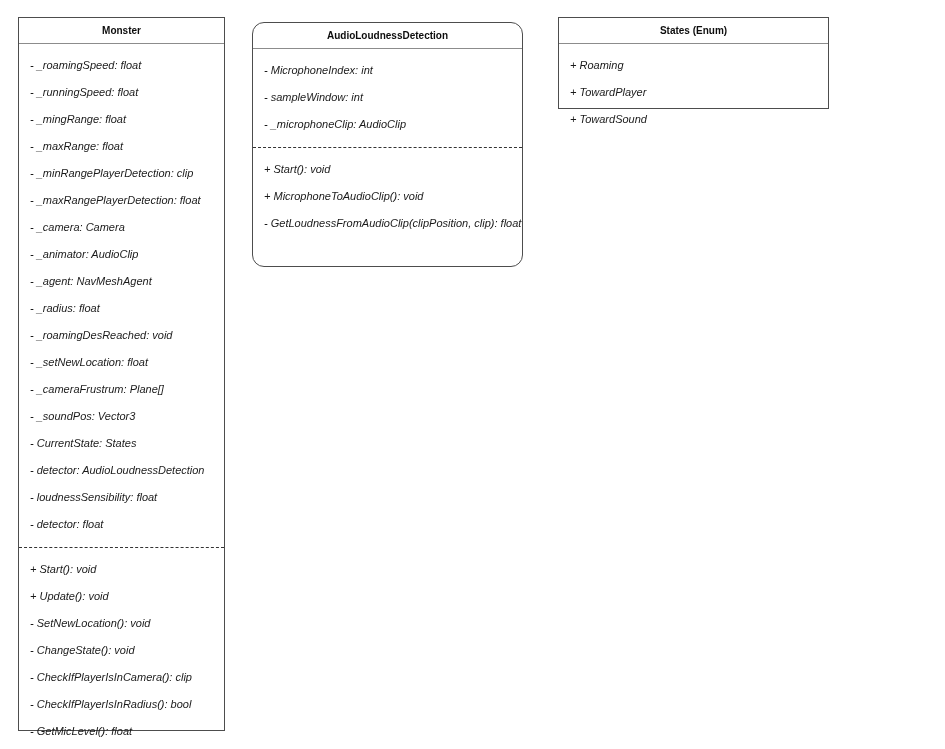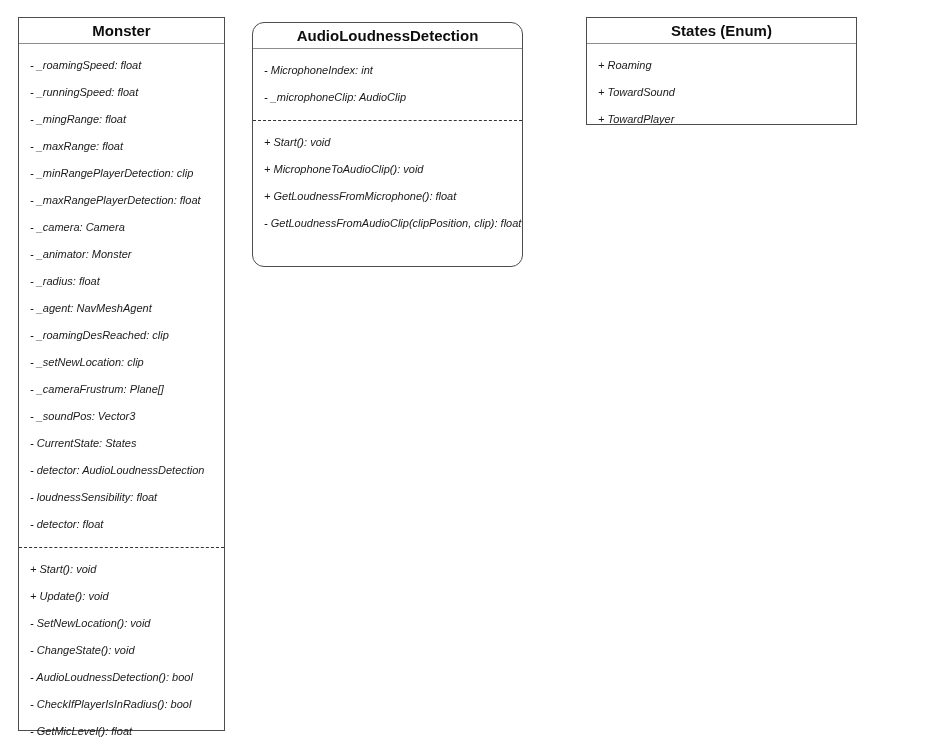--- a/index.html
+++ b/index.html
@@ -20,21 +20,21 @@
     position: absolute;
     box-sizing: border-box;
     background: #ffffff;
     border: 1px solid #4d4d4d;
   }
 
   .class-header {
     height: 25px;
     line-height: 25px;
     text-align: center;
-    font-size: 15px;
+    font-size: 10px;
     font-weight: bold;
     color: #0d0d0d;
     border-bottom: 1px solid #8c8c8c;
     white-space: nowrap;
     overflow: hidden;
   }
 
   .compartment {
     padding: 8px 0 9px 0;
   }
@@ -63,76 +63,76 @@
     height: 714px;
   }
   #class-audio-loudness-detection {
     left: 252px;
     top: 22px;
     width: 271px;
     height: 245px;
     border-radius: 12px;
   }
   #class-states-enum {
-    left: 586px;
+    left: 558px;
     top: 17px;
     width: 271px;
-    height: 108px;
+    height: 92px;
   }
 </style>
 </head>
 <body>
 
 <div class="uml-class" id="class-monster">
   <div class="class-header">Monster</div>
   <div class="compartment attributes">
     <div class="member">- _roamingSpeed: float</div>
     <div class="member">- _runningSpeed: float</div>
     <div class="member">- _mingRange: float</div>
     <div class="member">- _maxRange: float</div>
     <div class="member">- _minRangePlayerDetection: clip</div>
     <div class="member">- _maxRangePlayerDetection: float</div>
     <div class="member">- _camera: Camera</div>
-    <div class="member">- _animator: Monster</div>
+    <div class="member">- _animator: AudioClip</div>
+    <div class="member">- _agent: NavMeshAgent</div>
     <div class="member">- _radius: float</div>
-    <div class="member">- _agent: NavMeshAgent</div>
-    <div class="member">- _roamingDesReached: clip</div>
-    <div class="member">- _setNewLocation: clip</div>
+    <div class="member">- _roamingDesReached: void</div>
+    <div class="member">- _setNewLocation: float</div>
     <div class="member">- _cameraFrustrum: Plane[]</div>
     <div class="member">- _soundPos: Vector3</div>
     <div class="member">- CurrentState: States</div>
     <div class="member">- detector: AudioLoudnessDetection</div>
     <div class="member">- loudnessSensibility: float</div>
     <div class="member">- detector: float</div>
   </div>
   <div class="compartment methods">
     <div class="member">+ Start(): void</div>
     <div class="member">+ Update(): void</div>
     <div class="member">- SetNewLocation(): void</div>
     <div class="member">- ChangeState(): void</div>
-    <div class="member">- AudioLoudnessDetection(): bool</div>
+    <div class="member">- CheckIfPlayerIsInCamera(): clip</div>
     <div class="member">- CheckIfPlayerIsInRadius(): bool</div>
     <div class="member">- GetMicLevel(): float</div>
   </div>
 </div>
 
 <div class="uml-class" id="class-audio-loudness-detection">
   <div class="class-header">AudioLoudnessDetection</div>
   <div class="compartment attributes">
     <div class="member">- MicrophoneIndex: int</div>
+    <div class="member">- sampleWindow: int</div>
     <div class="member">- _microphoneClip: AudioClip</div>
   </div>
   <div class="compartment methods">
     <div class="member">+ Start(): void</div>
     <div class="member">+ MicrophoneToAudioClip(): void</div>
-    <div class="member">+ GetLoudnessFromMicrophone(): float</div>
     <div class="member">- GetLoudnessFromAudioClip(clipPosition, clip): float</div>
   </div>
 </div>
 
 <div class="uml-class" id="class-states-enum">
   <div class="class-header">States (Enum)</div>
   <div class="compartment attributes">
     <div class="member">+ Roaming</div>
+    <div class="member">+ TowardPlayer</div>
     <div class="member">+ TowardSound</div>
-    <div class="member">+ TowardPlayer</div>
   </div>
 </div>
 
 </body></html>

